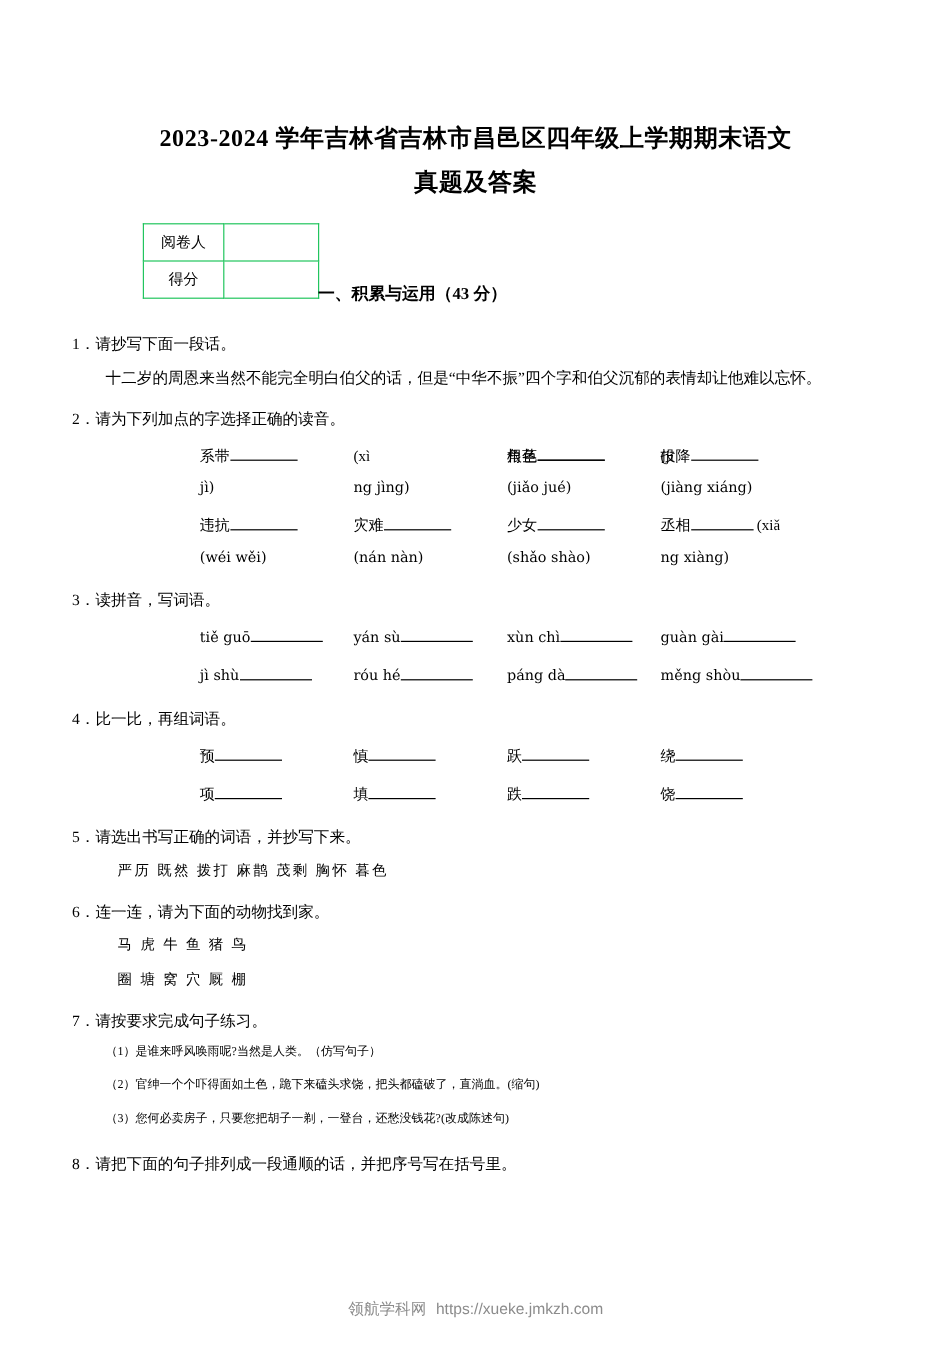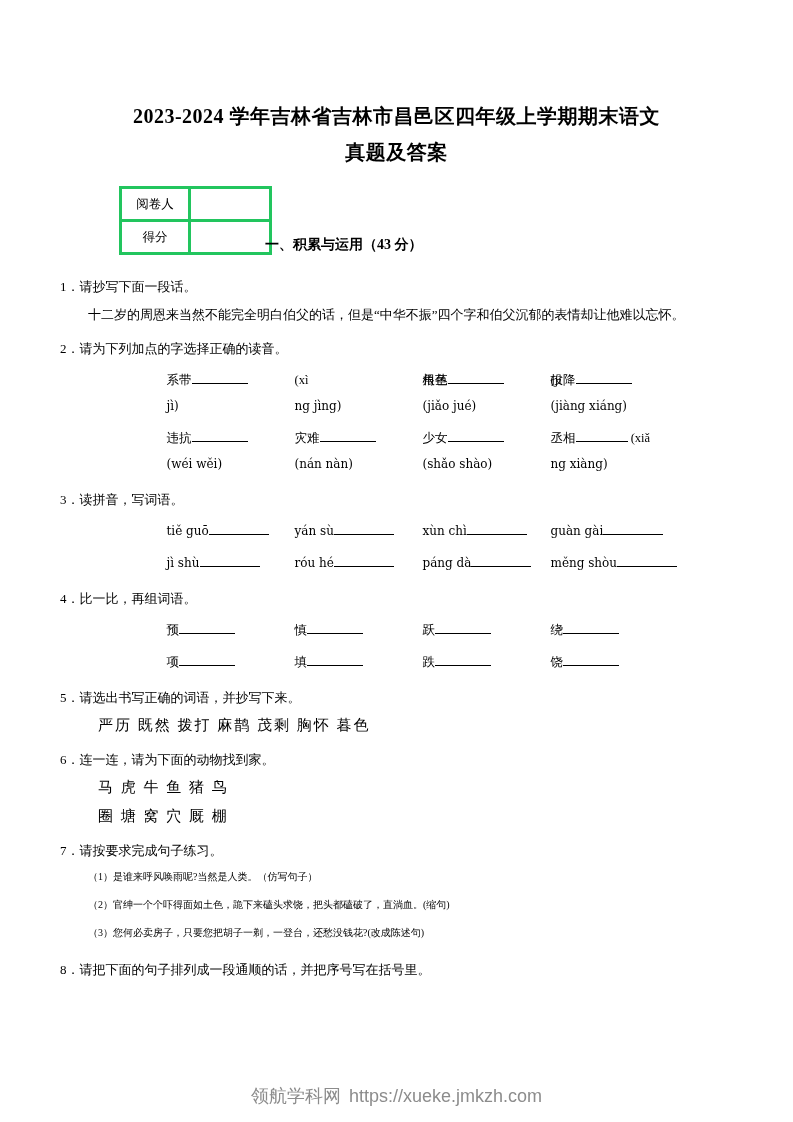--- a/index.html
+++ b/index.html
@@ -45,21 +45,21 @@
     height: 78px;
     margin-top: 16px;
   }
   table.scorebox {
     border-collapse: collapse;
     position: absolute;
     left: 59px;
     top: 0;
   }
   table.scorebox td {
-    border: 3px solid #22c55e;
+    border: 1px solid #22c55e;
     width: 66px;
     height: 30px;
     text-align: center;
     font-size: 12.5px;
     line-height: 30px;
     padding: 0;
   }
   table.scorebox td.val {
     width: 78px;
   }
@@ -103,39 +103,39 @@
     width: 128px;
     white-space: nowrap;
   }
   .line-cells.pin {
     font-family: "DejaVu Serif", serif;
     font-size: 12px;
   }
 
   .words {
     margin-left: 38px;
-    font-size: 15px;
+    font-size: 12px;
     line-height: 24px;
     letter-spacing: 2px;
     margin-top: 5px;
   }
   .sub {
     margin-left: 28px;
     font-size: 10px;
     line-height: 24px;
     margin-top: 4px;
   }
 
   .footer {
     position: absolute;
     left: 0;
-    bottom: 14px;
+    bottom: 22px;
     width: 793px;
     text-align: center;
-    font-size: 18px;
+    font-size: 13px;
     color: #8c8c8c;
     font-family: "Liberation Sans", sans-serif;
   }
   .footer .site { margin-left: 8px; }
 </style>
 </head>
 <body>
 
 <div class="page">
 

